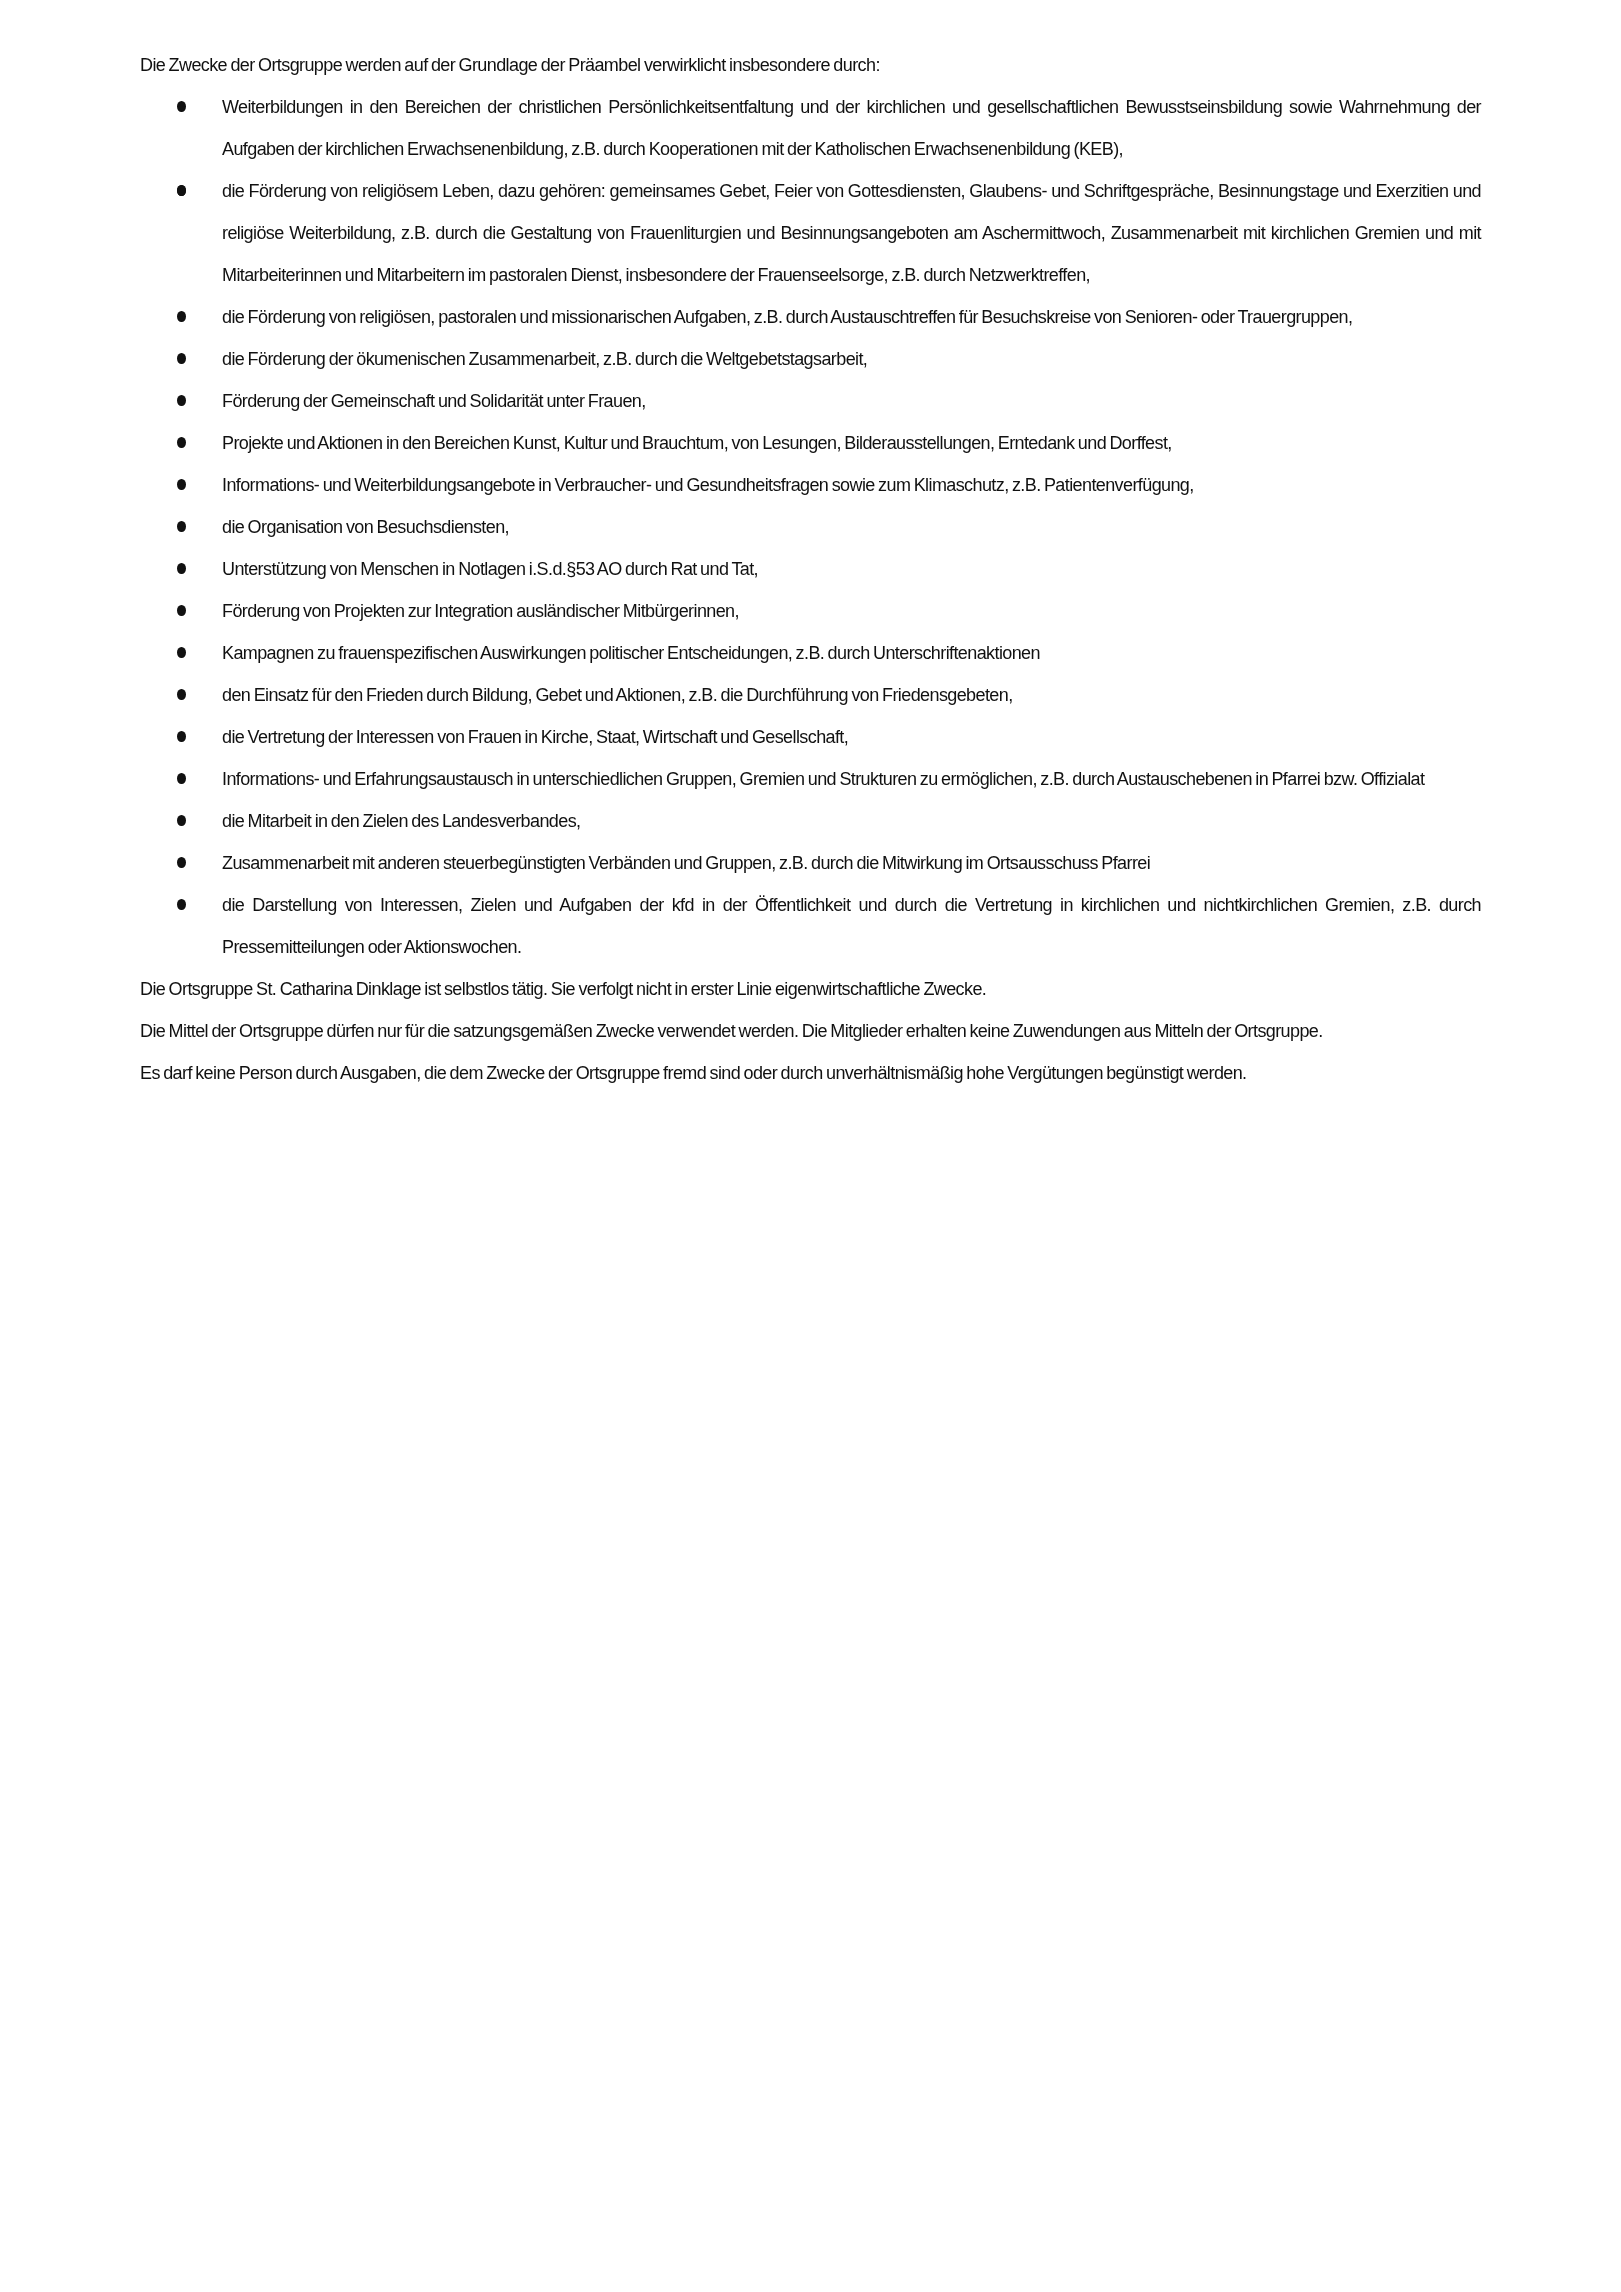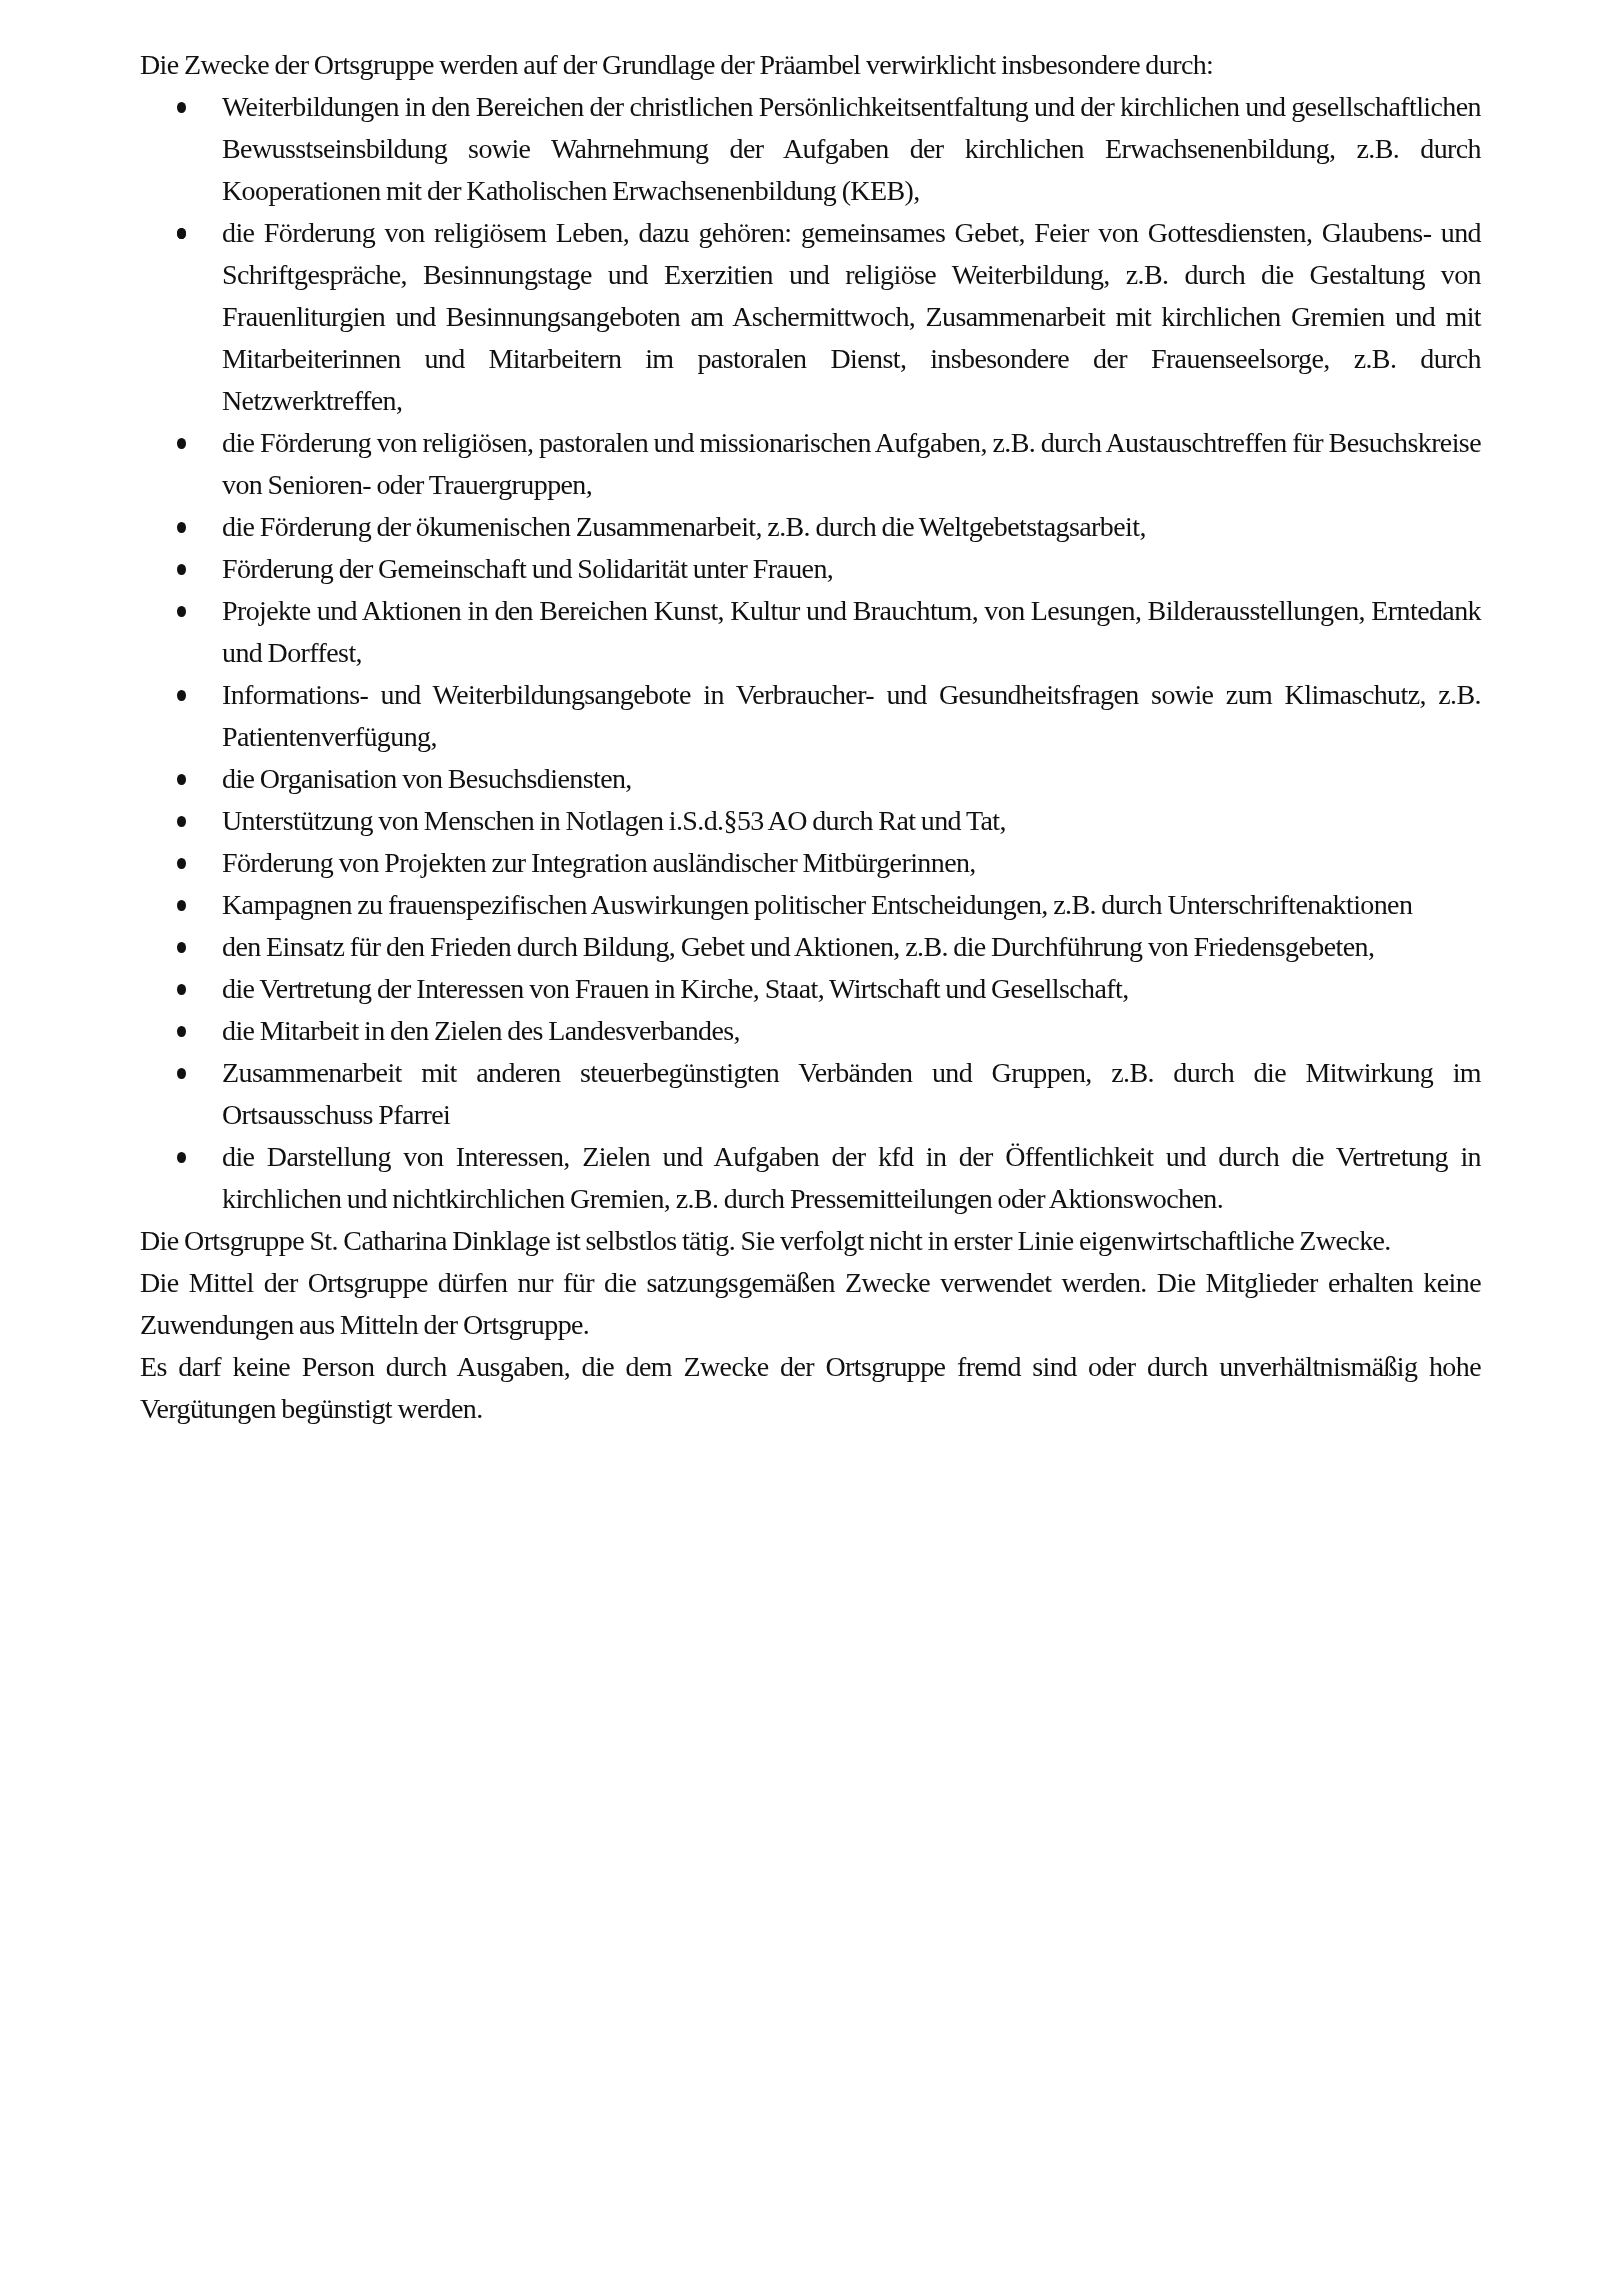--- a/index.html
+++ b/index.html
@@ -13,25 +13,24 @@
       position: relative;
       overflow: hidden;
       color: #111111;
       font-family: "Liberation Sans", sans-serif;
     }
     .page {
       position: absolute;
       left: 140px;
       top: 44px;
       width: 1341px;
-      font-size: 28px;
+      font-size: 18px;
       line-height: 42px;
       letter-spacing: -0.6px;
       word-spacing: -1px;
-      font-family: Liberation Serif, serif;
     }
     .para {
       margin: 0;
       text-align: justify;
       text-align-last: left;
     }
     .list {
       list-style: none;
       margin: 0;
       padding: 0;
@@ -75,20 +74,21 @@
     <li class="list-item"><span class="bullet"></span><span>die Förderung der ökumenischen Zusammenarbeit, z.B. durch die Weltgebetstagsarbeit,</span></li>
     <li class="list-item"><span class="bullet"></span><span>Förderung der Gemeinschaft und Solidarität unter Frauen,</span></li>
     <li class="list-item"><span class="bullet"></span><span>Projekte und Aktionen in den Bereichen Kunst, Kultur und Brauchtum, von Lesungen, Bilderausstellungen, Erntedank und Dorffest,</span></li>
     <li class="list-item"><span class="bullet"></span><span>Informations- und Weiterbildungsangebote in Verbraucher- und Gesundheitsfragen sowie zum Klimaschutz, z.B. Patientenverfügung,</span></li>
     <li class="list-item"><span class="bullet"></span><span>die Organisation von Besuchsdiensten,</span></li>
     <li class="list-item"><span class="bullet"></span><span>Unterstützung von Menschen in Notlagen i.S.d.§53 AO durch Rat und Tat,</span></li>
     <li class="list-item"><span class="bullet"></span><span>Förderung von Projekten zur Integration ausländischer Mitbürgerinnen,</span></li>
     <li class="list-item"><span class="bullet"></span><span>Kampagnen zu frauenspezifischen Auswirkungen politischer Entscheidungen, z.B. durch Unterschriftenaktionen</span></li>
     <li class="list-item"><span class="bullet"></span><span>den Einsatz für den Frieden durch Bildung, Gebet und Aktionen, z.B. die Durchführung von Friedensgebeten,</span></li>
     <li class="list-item"><span class="bullet"></span><span>die Vertretung der Interessen von Frauen in Kirche, Staat, Wirtschaft und Gesellschaft,</span></li>
+    <li class="list-item"><span class="bullet"></span><span>Informations- und Erfahrungsaustausch in unterschiedlichen Gruppen, Gremien und Strukturen zu ermöglichen, z.B. durch Austauschebenen in Pfarrei bzw. Offizialat</span></li>
     <li class="list-item"><span class="bullet"></span><span>die Mitarbeit in den Zielen des Landesverbandes,</span></li>
     <li class="list-item"><span class="bullet"></span><span>Zusammenarbeit mit anderen steuerbegünstigten Verbänden und Gruppen, z.B. durch die Mitwirkung im Ortsausschuss Pfarrei</span></li>
     <li class="list-item"><span class="bullet"></span><span>die Darstellung von Interessen, Zielen und Aufgaben der kfd in der Öffentlichkeit und durch die Vertretung in kirchlichen und nichtkirchlichen Gremien, z.B. durch Pressemitteilungen oder Aktionswochen.</span></li>
   </ul>
 
   <p class="para">Die Ortsgruppe St. Catharina Dinklage ist selbstlos tätig. Sie verfolgt nicht in erster Linie eigenwirtschaftliche Zwecke.</p>
   <p class="para">Die Mittel der Ortsgruppe dürfen nur für die satzungsgemäßen Zwecke verwendet werden. Die Mitglieder erhalten keine Zuwendungen aus Mitteln der Ortsgruppe.</p>
   <p class="para">Es darf keine Person durch Ausgaben, die dem Zwecke der Ortsgruppe fremd sind oder durch unverhältnismäßig hohe Vergütungen begünstigt werden.</p>
 </div>
 

